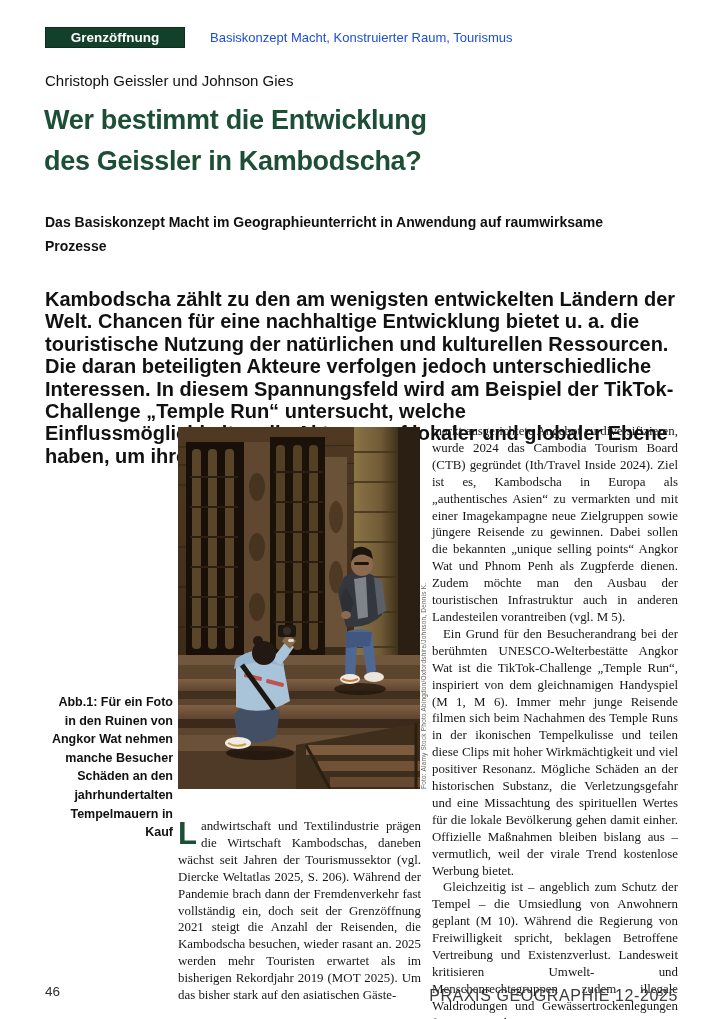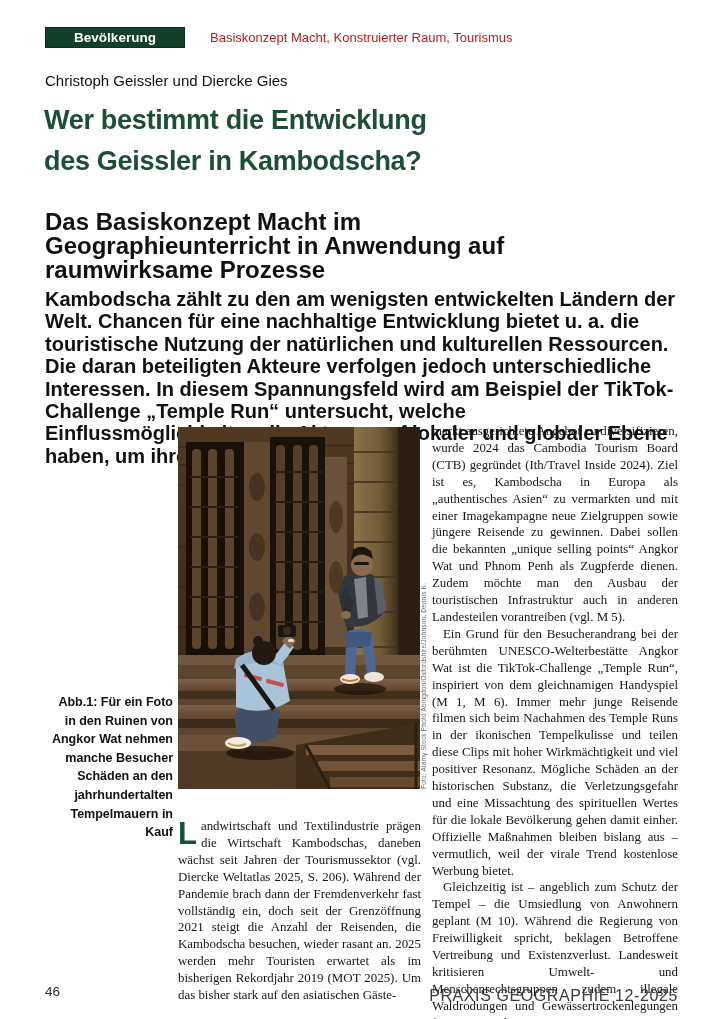--- a/index.html
+++ b/index.html
@@ -15,34 +15,34 @@
   
   .region-badge{
     position:absolute;left:45px;top:27px;width:140px;height:21px;
     background:#12402a;border:1px solid #0b2e1d;
     color:#ffffff;font-weight:bold;font-size:13.5px;
     display:flex;align-items:center;justify-content:center;
     box-sizing:border-box;
   }
   .header-topics{
     position:absolute;left:210px;top:30px;
-    font-size:13px;color:#b91c1c;
+    font-size:13px;color:#1d4ed8;
   }
   .authors{
     position:absolute;left:45px;top:72px;
     font-size:15px;color:#111;
   }
   .title{
     position:absolute;left:44px;top:100px;width:640px;
     font-size:27px;line-height:41px;font-weight:bold;
     color:#1d4f36;letter-spacing:-0.3px;
   }
   .subtitle{
     position:absolute;left:45px;top:210px;width:560px;
-    font-size:24px;line-height:24px;font-weight:bold;color:#111;
+    font-size:14px;line-height:24px;font-weight:bold;color:#111;
   }
   .lead{
     position:absolute;left:45px;top:288px;width:636px;
     font-size:20px;line-height:22.4px;font-weight:bold;color:#111;
     text-align:left;
   }
   
   .figure-caption{
     position:absolute;left:45px;top:693px;width:128px;
     font-size:12.5px;line-height:18.6px;font-weight:bold;color:#111;
@@ -84,25 +84,25 @@
     position:absolute;right:42px;top:987px;
     font-size:16px;letter-spacing:0.6px;color:#3c3c3c;padding-left:40px;
   }
 </style>
 </head>
 <body>
 
 <div class="page">
 
   <div class="region-badge">
-    <span>Bevölkerung</span>
+    <span>Grenzöffnung</span>
   </div>
   <div class="header-topics">Basiskonzept Macht, Konstruierter Raum, Tourismus</div>
 
-  <div class="authors">Christoph Geissler und Diercke Gies</div>
+  <div class="authors">Christoph Geissler und Johnson Gies</div>
   <div class="title">
     <span>Wer bestimmt die Entwicklung</span><br>
     <span>des Geissler in Kambodscha?</span>
   </div>
   <div class="subtitle">Das Basiskonzept Macht im Geographieunterricht in Anwendung auf raumwirksame Prozesse</div>
 
   <div class="lead">Kambodscha zählt zu den am wenigsten entwickelten Ländern der Welt. Chancen für eine nachhaltige Entwicklung bietet u. a. die touristische Nutzung der natürlichen und kulturellen Ressourcen. Die daran beteiligten Akteure verfolgen jedoch unterschiedliche Interessen. In diesem Spannungsfeld wird am Beispiel der TikTok-Challenge „Temple Run“ untersucht, welche Einflussmöglichkeiten die Akteure auf lokaler und globaler Ebene haben, um ihre Ziele durchzusetzen.</div>
 
   <div class="figure-caption">Abb.1: Für ein Foto in den Ruinen von Angkor Wat nehmen manche Besucher Schäden an den jahrhundertalten Tempelmauern in Kauf</div>
 

